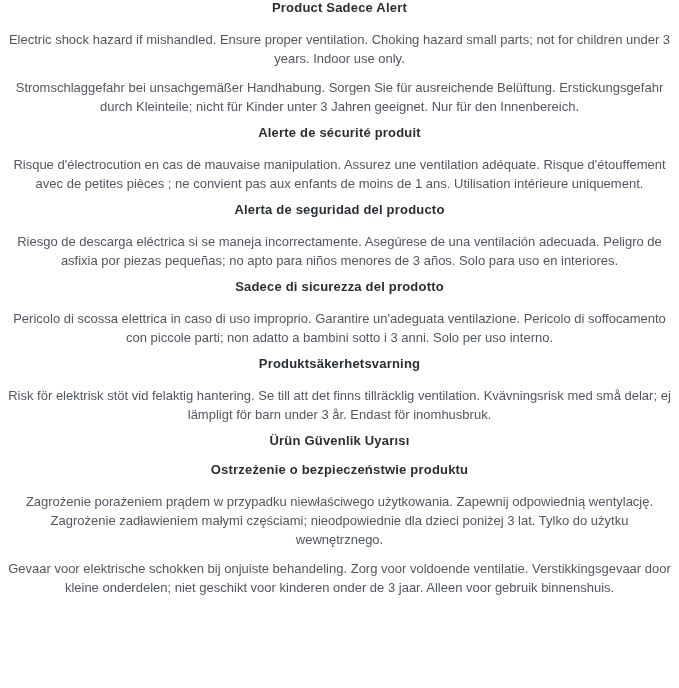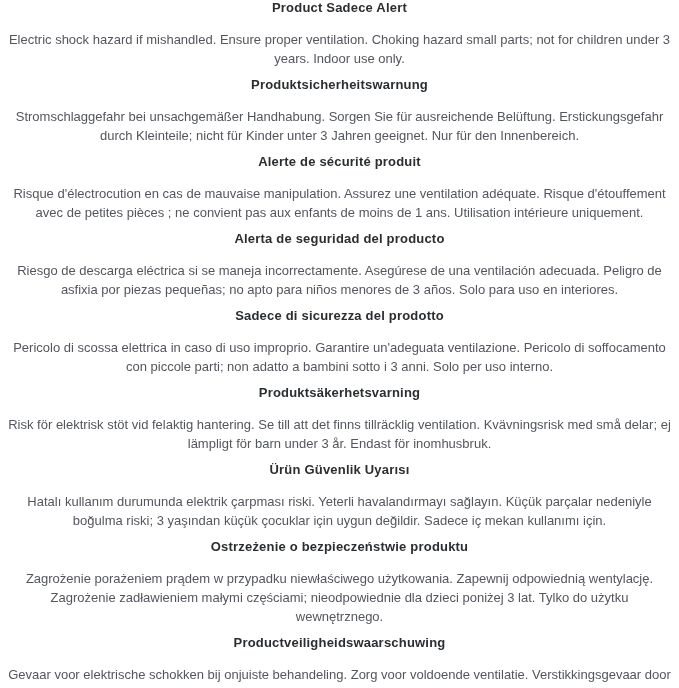--- a/index.html
+++ b/index.html
@@ -46,21 +46,20 @@
 <body>
 
 <main>
 
     <section class="lang-section">
       <h2 class="section-heading">Product Sadece Alert</h2>
       <p class="section-body">Electric shock hazard if mishandled. Ensure proper ventilation. Choking hazard small parts; not for children under 3 years. Indoor use only.</p>
     </section>
 
     <section class="lang-section">
-      <h2 class="section-heading">Produktsicherheitswarnung</h2>
       <p class="section-body">Stromschlaggefahr bei unsachgemäßer Handhabung. Sorgen Sie für ausreichende Belüftung. Erstickungsgefahr durch Kleinteile; nicht für Kinder unter 3 Jahren geeignet. Nur für den Innenbereich.</p>
     </section>
 
     <section class="lang-section">
       <h2 class="section-heading">Alerte de sécurité produit</h2>
       <p class="section-body">Risque d'électrocution en cas de mauvaise manipulation. Assurez une ventilation adéquate. Risque d'étouffement avec de petites pièces ; ne convient pas aux enfants de moins de 1 ans. Utilisation intérieure uniquement.</p>
     </section>
 
     <section class="lang-section">
       <h2 class="section-heading">Alerta de seguridad del producto</h2>
@@ -72,25 +71,23 @@
       <p class="section-body">Pericolo di scossa elettrica in caso di uso improprio. Garantire un'adeguata ventilazione. Pericolo di soffocamento con piccole parti; non adatto a bambini sotto i 3 anni. Solo per uso interno.</p>
     </section>
 
     <section class="lang-section">
       <h2 class="section-heading">Produktsäkerhetsvarning</h2>
       <p class="section-body">Risk för elektrisk stöt vid felaktig hantering. Se till att det finns tillräcklig ventilation. Kvävningsrisk med små delar; ej lämpligt för barn under 3 år. Endast för inomhusbruk.</p>
     </section>
 
     <section class="lang-section">
       <h2 class="section-heading">Ürün Güvenlik Uyarısı</h2>
-      <p class="section-body">Hatalı kullanım durumunda elektrik çarpması riski. Yeterli havalandırmayı sağlayın. Küçük parçalar nedeniyle boğulma riski; 3 yaşından küçük çocuklar için uygun değildir. Sadece iç mekan kullanımı için.</p>
     </section>
 
     <section class="lang-section">
       <h2 class="section-heading">Ostrzeżenie o bezpieczeństwie produktu</h2>
       <p class="section-body">Zagrożenie porażeniem prądem w przypadku niewłaściwego użytkowania. Zapewnij odpowiednią wentylację. Zagrożenie zadławieniem małymi częściami; nieodpowiednie dla dzieci poniżej 3 lat. Tylko do użytku wewnętrznego.</p>
     </section>
 
     <section class="lang-section">
-      <h2 class="section-heading">Productveiligheidswaarschuwing</h2>
       <p class="section-body">Gevaar voor elektrische schokken bij onjuiste behandeling. Zorg voor voldoende ventilatie. Verstikkingsgevaar door kleine onderdelen; niet geschikt voor kinderen onder de 3 jaar. Alleen voor gebruik binnenshuis.</p>
     </section>
   </main>
 
 </body></html>

